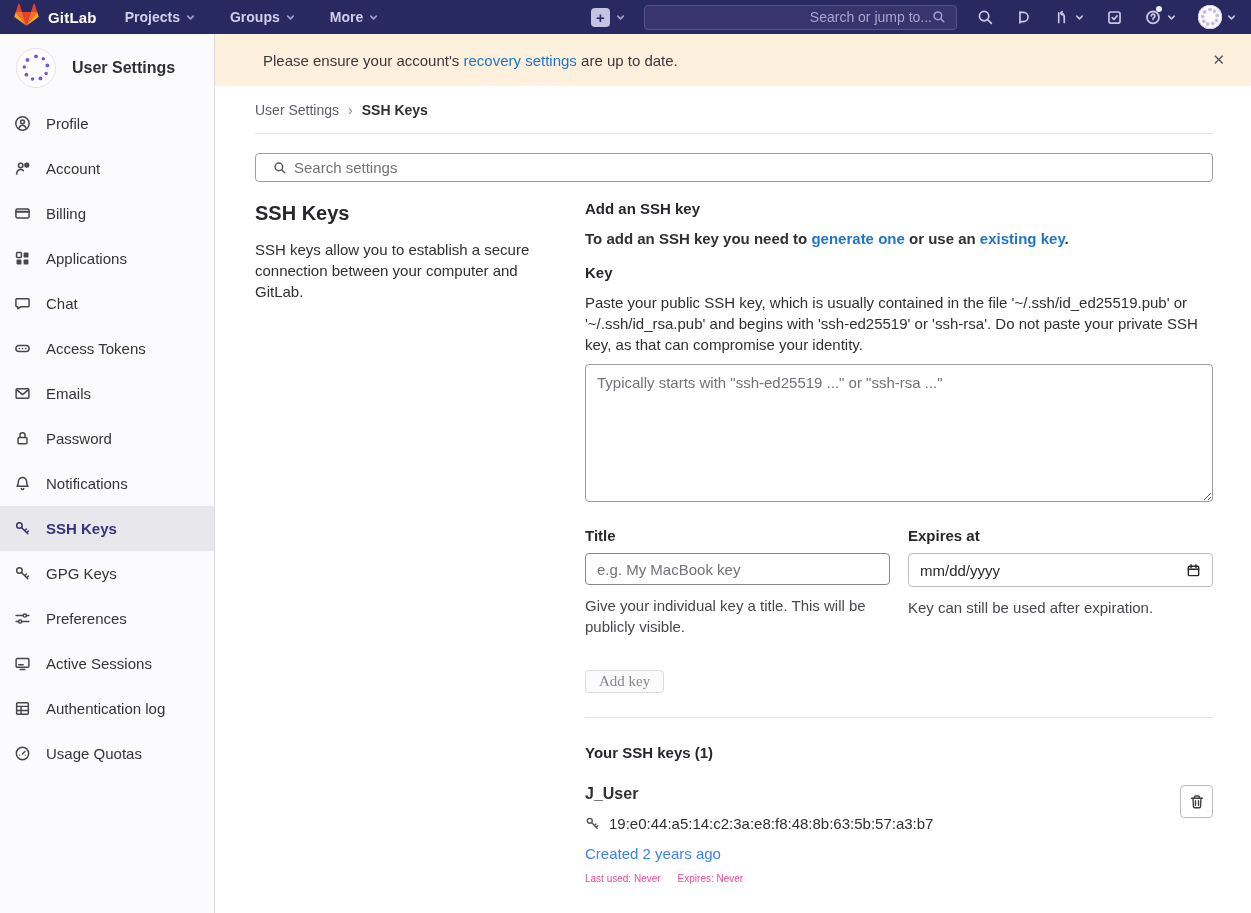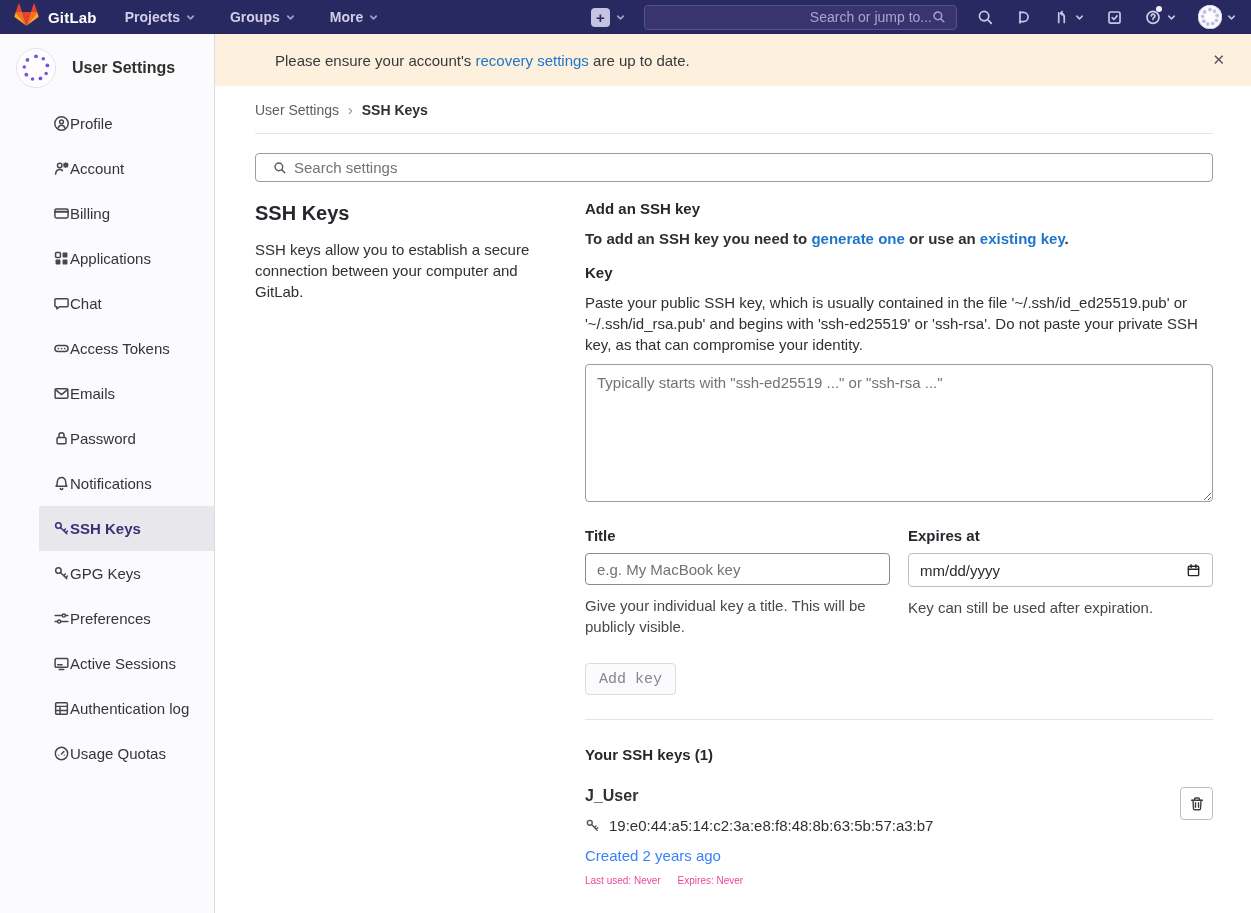--- a/index.html
+++ b/index.html
@@ -37,31 +37,31 @@
   
   .shell { display:flex; height:879px; }
 
   
   .sidebar { width:215px; background:#fbfafd; border-right:1px solid #dcdcde; flex-shrink:0; }
   .sb-head { display:flex; align-items:center; padding:14px 16px 13px 16px; gap:16px; }
   .avatar-lg { width:40px; height:40px; border-radius:50%; background:#fff;
                border:1px solid #e3e2e8; overflow:hidden; flex-shrink:0; }
   .sb-title { font-size:16px; font-weight:700; color:#303030; }
   .sb-item { height:45px; display:flex; align-items:center; padding-left:14px;
-             font-size:15px; color:#35343a; cursor:pointer;margin-left:39px; }
+             gap:15px; font-size:15px; color:#35343a; cursor:pointer; }
   .sb-item svg { width:17px; height:17px; stroke:#47464b; stroke-width:1.4; fill:none;
                  stroke-linecap:round; stroke-linejoin:round; flex-shrink:0; }
   .sb-item .fillpart { fill:#47464b; stroke:none; }
   .sb-item.selected { background:#e8e7ec; color:#36327a; font-weight:600; }
   .sb-item.selected svg { stroke:#36327a; }
 
   
   .main { flex:1; display:flex; flex-direction:column; overflow:hidden; }
   .alert { height:52px; background:#fdf1dd; display:flex; align-items:center;
-           padding:0 18px 0 60px; font-size:15px; color:#3a383f; flex-shrink:0;gap:43px; }
+           padding:0 18px 0 48px; font-size:15px; color:#3a383f; flex-shrink:0;gap:43px; }
   .alert a { color:#1f75cb; text-decoration:none; }
   .alert-close { margin-left:auto; font-size:15px; color:#57565c; cursor:pointer;
                  padding:4px 8px; }
   .container { padding:0 38px 0 40px; }
   .breadcrumbs { height:48px; display:flex; align-items:center; gap:9px;
                  font-size:14px; color:#5e5d66; border-bottom:1px solid #e5e5e5; }
   .breadcrumbs .current { color:#303030; font-weight:600; }
   .crumb-sep { color:#89888d; font-size:14px; }
   .settings-search { margin-top:19px; height:29px; border:1px solid #9d9ca2;
                      border-radius:4px; display:flex; align-items:center; padding:0 17px; gap:7px;justify-content:center; }
@@ -89,23 +89,23 @@
   .flabel { font-size:15px; font-weight:700; color:#28272d; }
   .text-input { margin-top:9px; width:100%; height:32px; border:1px solid #89888d;
       border-radius:4px; padding:0 11px; font-size:15px; font-family:inherit;
       color:#303030; outline:none; }
   .text-input::placeholder { color:#737278; }
   .date-input { margin-top:9px; height:32px; border:1px solid #bfbfc3; border-radius:4px;
       display:flex; align-items:center; justify-content:space-between; padding:16px 11px;
       font-size:15px; color:#2c2c31; cursor:text; }
   .date-input svg { stroke:#28272d; stroke-width:1.5; fill:none; stroke-linecap:round; }
   .fhelp { margin-top:10px; font-size:15px; line-height:21px; color:#48474d; }
-  .add-key-btn { margin-top:26px; height:32px; padding:0 13px; background:#fbfafc;
+  .add-key-btn { margin-top:33px; height:23px; padding:0 13px; background:#fbfafc;
       border:1px solid #dcdcde; border-radius:4px; font-size:15px; color:#87868b;
-      font-family:Liberation Mono, monospace; cursor:not-allowed; }
+      font-family:Liberation Serif, serif; cursor:not-allowed; }
   hr.sep { border:none; border-top:1px solid #e5e5e5; margin-top:24px; }
   .keys-heading { margin-top:26px; font-size:15px; font-weight:700; color:#28272d; }
   .key-item { margin-top:24px; display:flex; align-items:flex-start; }
   .key-info { flex:1; }
   .key-title { font-size:16px; font-weight:700; color:#303030; }
   .fp-row { margin-top:12px; display:flex; align-items:center; gap:9px; font-size:15px;
             color:#303030; }
   .fp-row svg { stroke:#57565c; stroke-width:1.5; fill:none; stroke-linecap:round;
                 stroke-linejoin:round; }
   .meta { margin-top:13px; font-size:15px; color:#3b82f6; }

